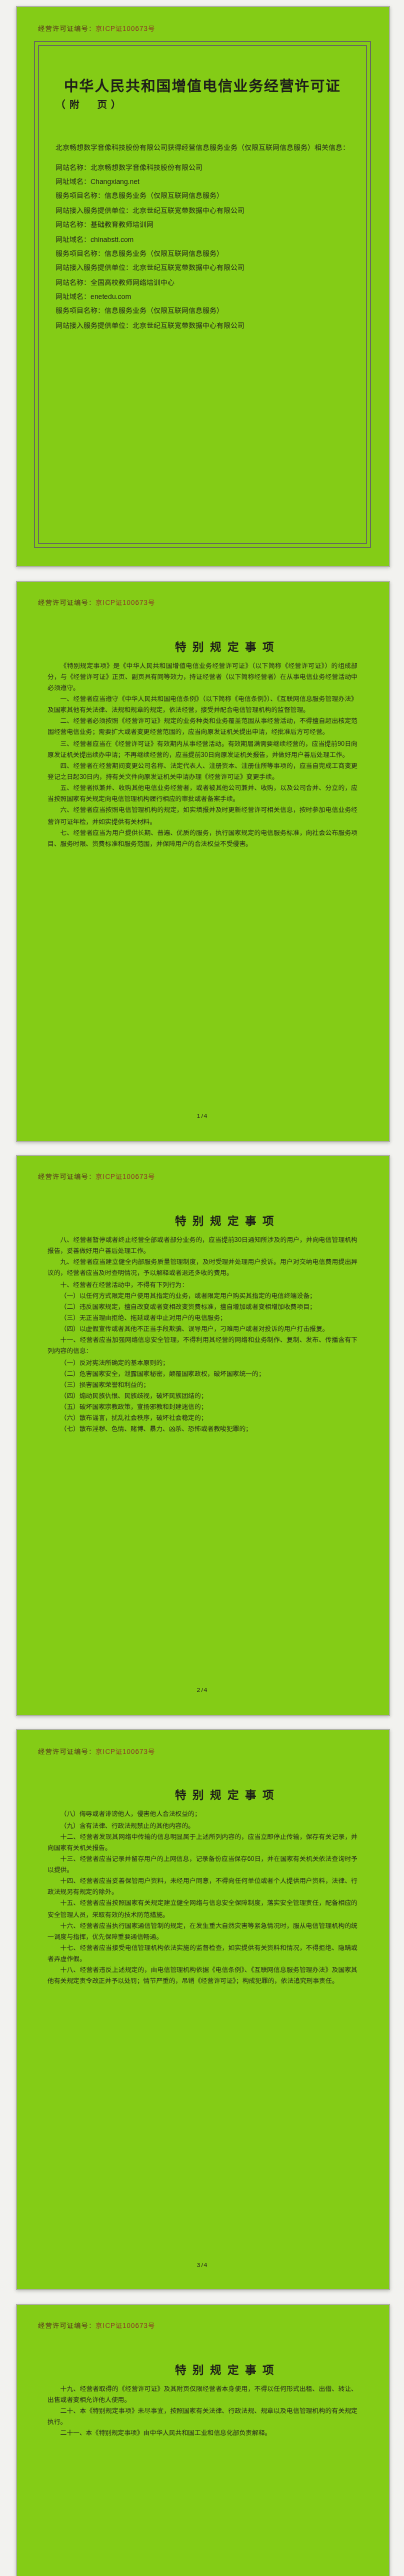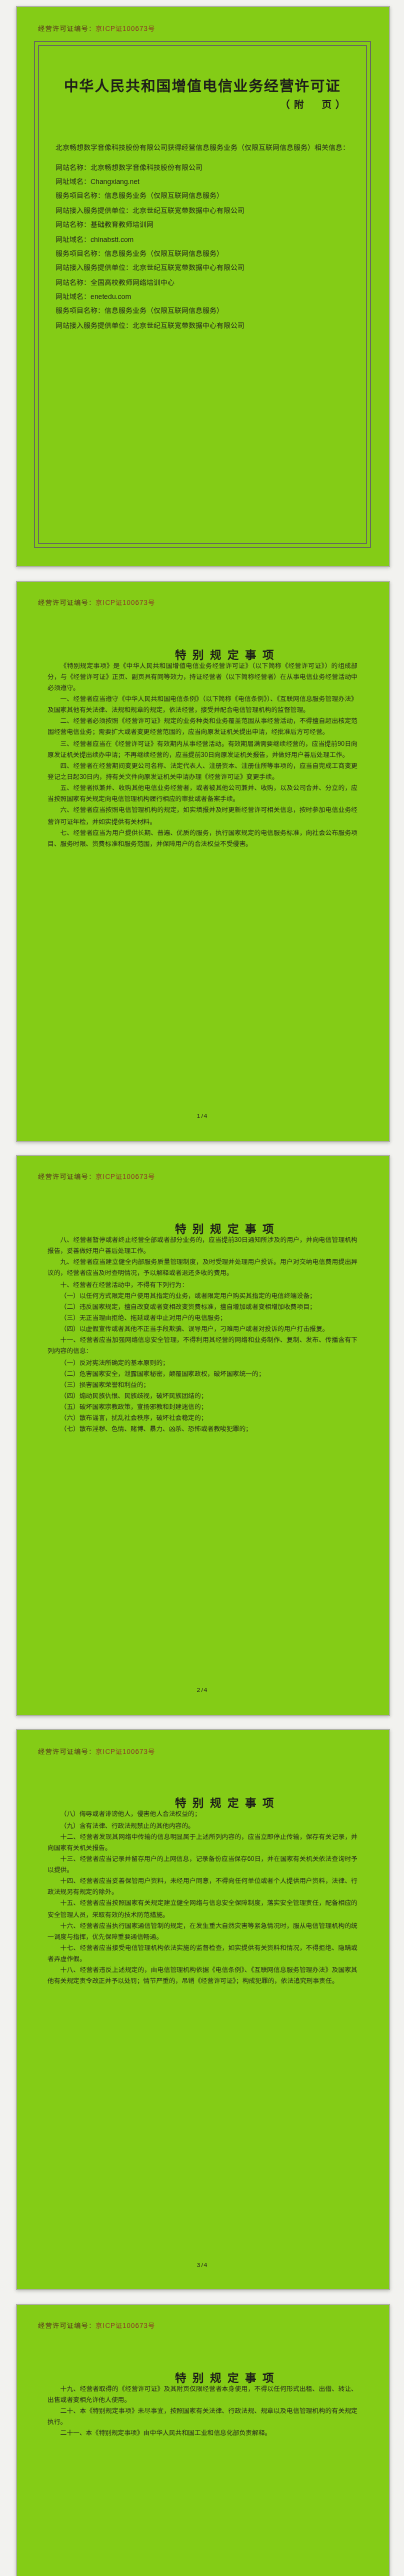--- a/index.html
+++ b/index.html
@@ -56,21 +56,21 @@
     font-family:"Liberation Serif",serif;
     font-size:14.4px;
     font-weight:bold;
     text-align:center;
     letter-spacing:1px;
     color:#1f201a;
     margin:12.4px 0 2.1px;
   }
   .cert-subtitle{
     font-family:"Liberation Serif",serif;
-    text-align:right;
+    text-align:left;
     font-size:9.8px;
     font-weight:bold;
     letter-spacing:4.1px;
     color:#1f201a;
     margin:0 0 31px;
   }
   .annex-intro{
     font-size:7px;
     line-height:1.85;
     color:#23241e;
@@ -89,21 +89,21 @@
   .sp-title{
     position:absolute;
     top:48px;left:0;right:0;
     font-family:Liberation Sans, sans-serif;
     font-size:11.3px;
     font-weight:bold;
     text-align:center;
     letter-spacing:6.2px;
     text-indent:6.2px;
     color:#1f201a;
-    margin:16px;
+    margin:8px;
     padding-left:44px;
   }
   .sp-body{
     position:absolute;
     top:78px;left:31px;right:31px;
   }
   .sp-body p{
     margin:0;
     font-size:6.4px;
     line-height:1.74;

